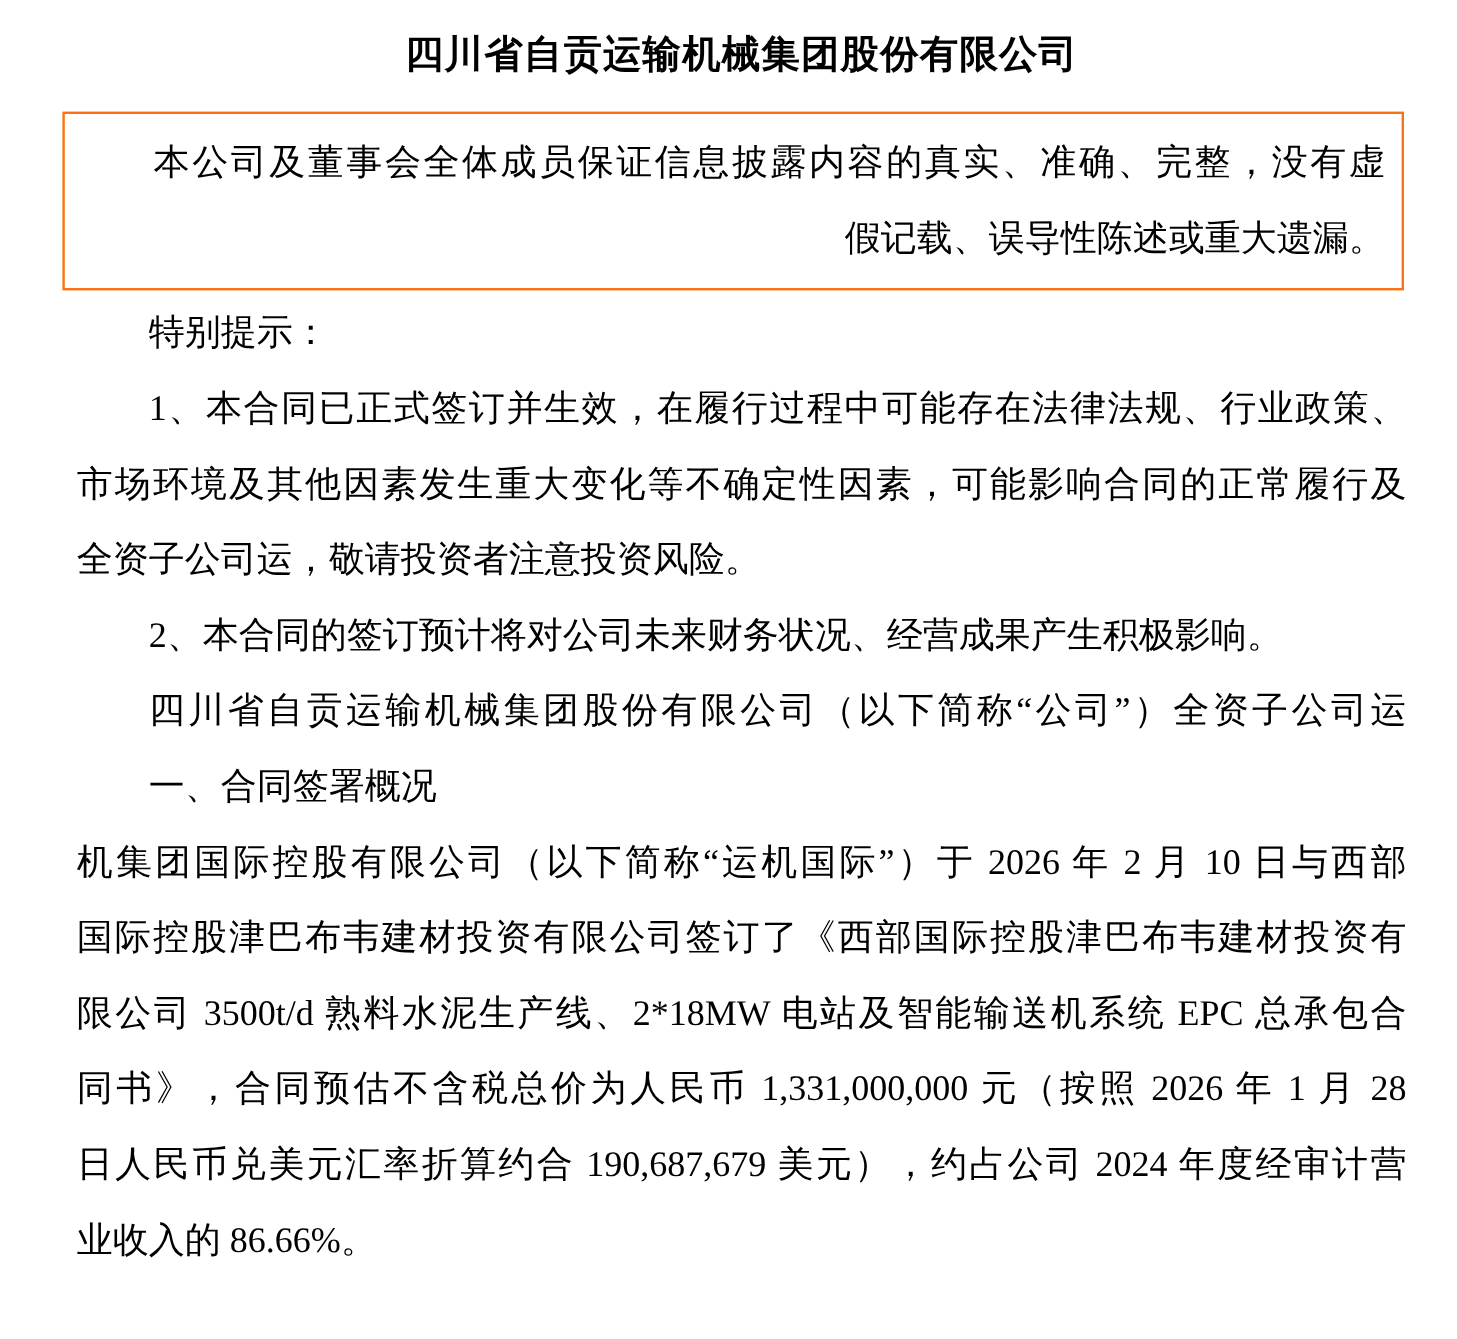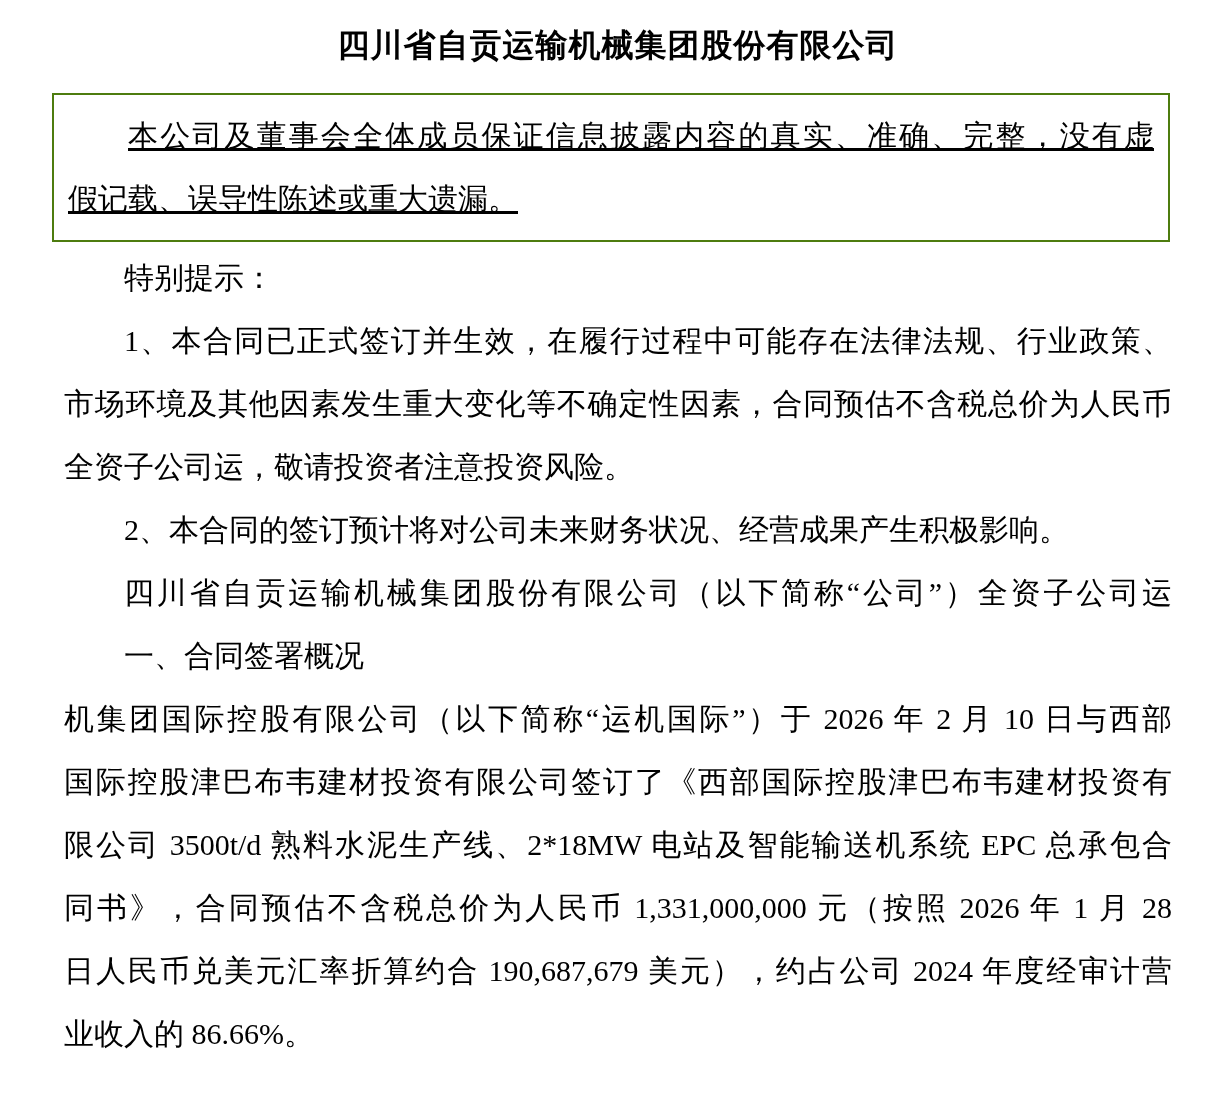--- a/index.html
+++ b/index.html
@@ -29,27 +29,27 @@
     font-family: "Liberation Sans", "DejaVu Sans", sans-serif;
     font-weight: bold;
     font-size: 32px;
     line-height: 63px;
     letter-spacing: 1px;
   }
 
   
   .disclaimer-box {
     margin: 16px 2px 0 -12px;
-    border: 2px solid #4d7c0f;
+    border: 2px solid #f97316;
     padding: 9px 14px 10px 14px;
-    text-decoration: underline;
   }
   .disclaimer-box .line {
     font-size: 30px;
     line-height: 63px;
+    text-align: right;
   }
 
   
   .body-block { margin-top: 4px; }
   .line {
     font-size: 30px;
     line-height: 63px;
     white-space: nowrap;
   }
   .ind { text-indent: 2em; }
@@ -75,21 +75,21 @@
   <div class="disclaimer-box">
     <div class="line j ind">本公司及董事会全体成员保证信息披露内容的真实、准确、完整，没有虚</div>
     <div class="line">假记载、误导性陈述或重大遗漏。</div>
   </div>
 
   <div class="body-block">
 
     <div class="line h ind">特别提示：</div>
 
     <div class="line j ind">1、本合同已正式签订并生效，在履行过程中可能存在法律法规、行业政策、</div>
-    <div class="line j">市场环境及其他因素发生重大变化等不确定性因素，合同预估不含税总价为人民币</div>
+    <div class="line j">市场环境及其他因素发生重大变化等不确定性因素，可能影响合同的正常履行及</div>
     <div class="line">全资子公司运，敬请投资者注意投资风险。</div>
 
     <div class="line ind">2、本合同的签订预计将对公司未来财务状况、经营成果产生积极影响。</div>
 
     <div class="line j ind">四川省自贡运输机械集团股份有限公司（以下简称“公司”）全资子公司运</div>
 
     <div class="line h ind">一、合同签署概况</div>
     <div class="line j">机集团国际控股有限公司（以下简称“运机国际”）于 2026 年 2 月 10 日与西部</div>
     <div class="line j">国际控股津巴布韦建材投资有限公司签订了《西部国际控股津巴布韦建材投资有</div>
     <div class="line j">限公司 3500t/d 熟料水泥生产线、2*18MW 电站及智能输送机系统 EPC 总承包合</div>

